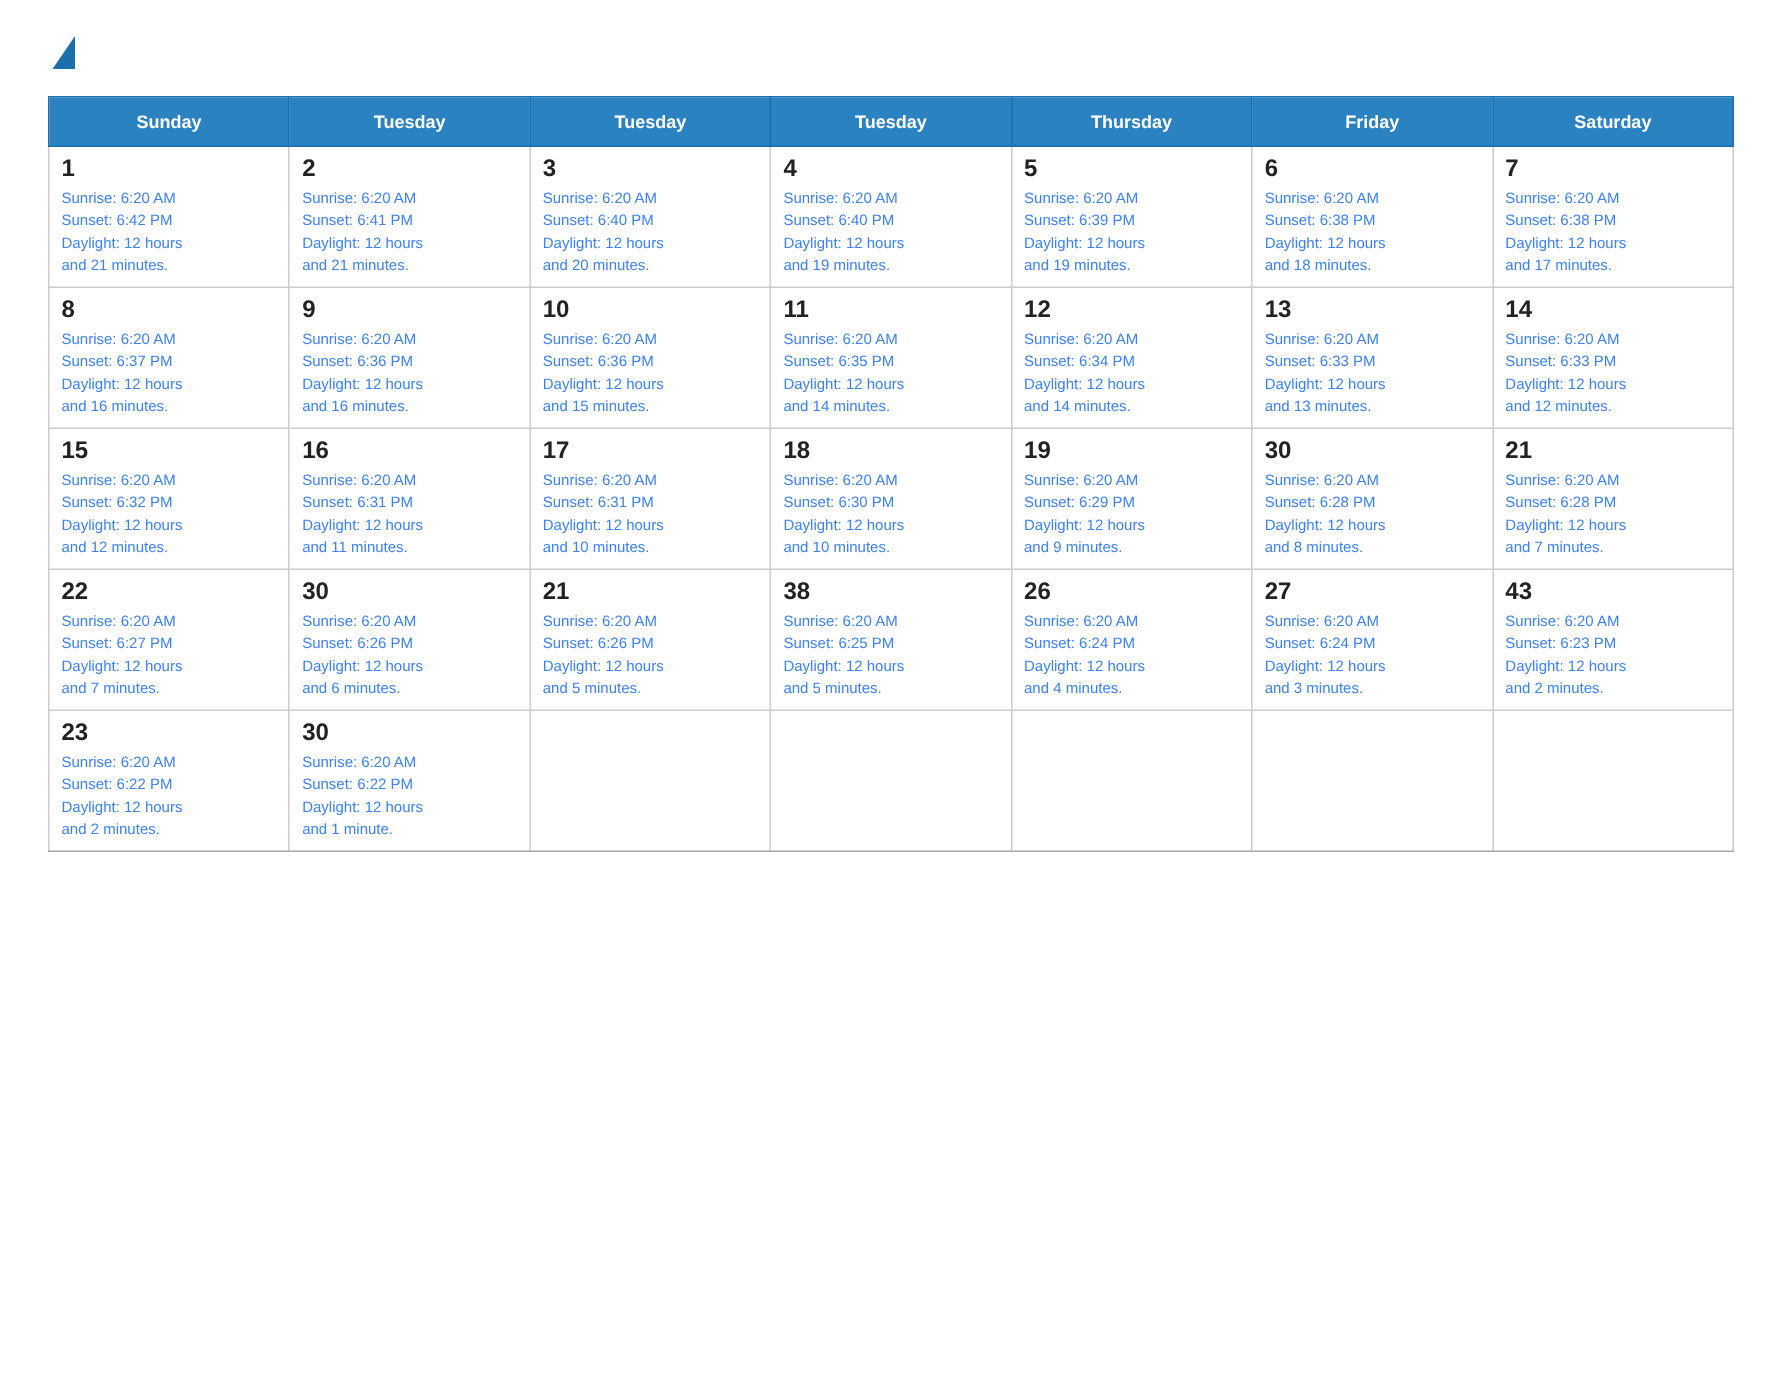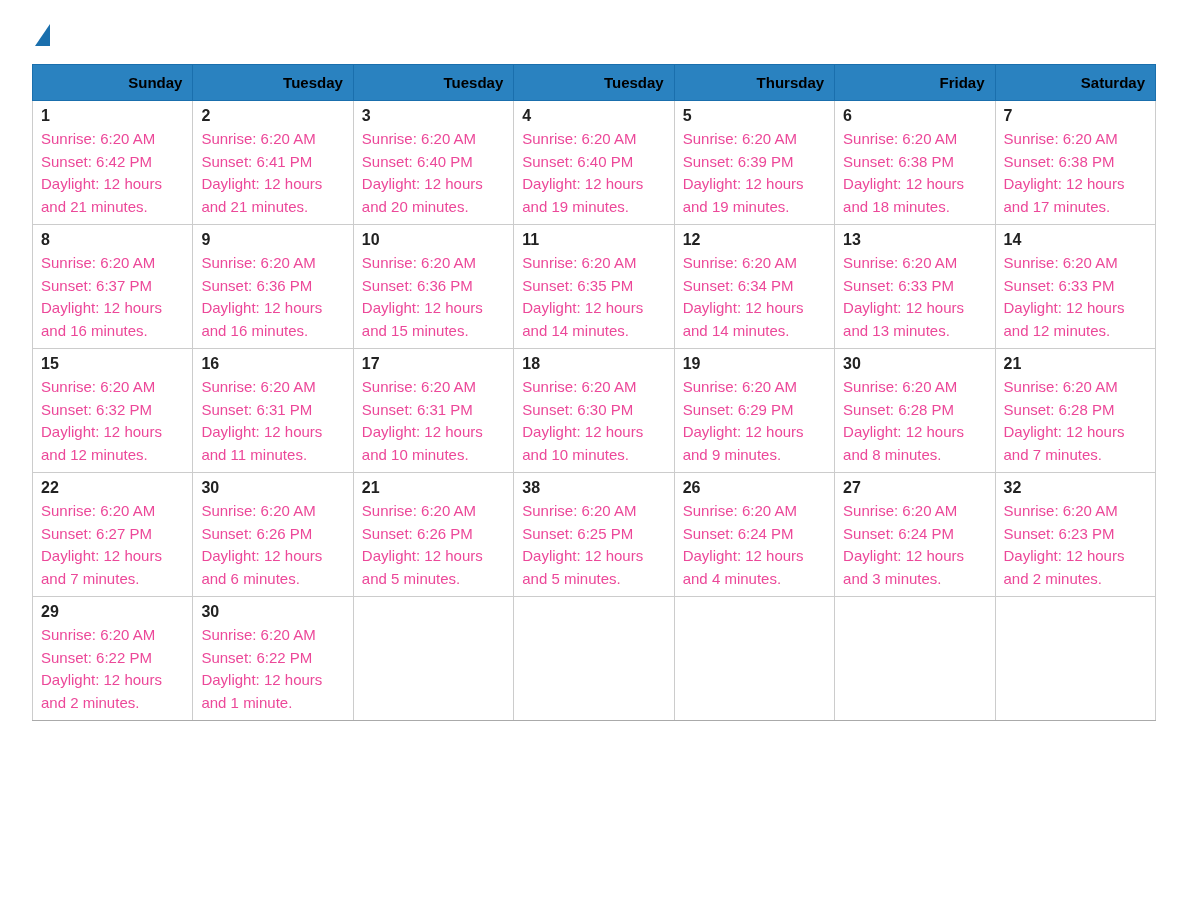--- a/index.html
+++ b/index.html
@@ -55,25 +55,25 @@
       color: #444;
       margin-top: 4px;
     }
     .calendar {
       width: 100%;
       border-collapse: collapse;
       border: 1px solid #aaa;
     }
     .calendar th {
       background-color: #2a82c0;
-      color: #000000;
-      font-size: 15px;
+      color: #ffffff;
+      font-size: 12px;
       font-weight: bold;
       padding: 9px 10px;
-      text-align: right;
+      text-align: center;
       border: 1px solid #1a6fad;
     }
     .calendar td {
       vertical-align: top;
       padding: 6px 8px;
       border: 1px solid #ccc;
       width: 14.28%;
       min-height: 100px;
       font-size: 13px;
       color: #222;
@@ -82,23 +82,23 @@
     .calendar tr:last-child td {
       border-bottom: 1px solid #aaa;
     }
     .day-num {
       font-size: 16px;
       font-weight: bold;
       display: block;
       margin-bottom: 3px;
     }
     .day-info {
-      font-size: 15px;
+      font-size: 10px;
       line-height: 1.5;
-      color: #ec4899;
+      color: #3b82f6;
     }
     .empty-cell {
       background: #fff;
     }
     
     .logo-icon {
       display: inline-flex;
       flex-direction: column;
       align-items: flex-end;
       margin-left: 3px;
@@ -255,27 +255,27 @@
         </td>
         <td>
           <span class="day-num">26</span>
           <div class="day-info">Sunrise: 6:20 AM<br>Sunset: 6:24 PM<br>Daylight: 12 hours<br>and 4 minutes.</div>
         </td>
         <td>
           <span class="day-num">27</span>
           <div class="day-info">Sunrise: 6:20 AM<br>Sunset: 6:24 PM<br>Daylight: 12 hours<br>and 3 minutes.</div>
         </td>
         <td>
-          <span class="day-num">32</span>
+          <span class="day-num">43</span>
           <div class="day-info">Sunrise: 6:20 AM<br>Sunset: 6:23 PM<br>Daylight: 12 hours<br>and 2 minutes.</div>
         </td>
       </tr>
       <tr>
         <td>
-          <span class="day-num">29</span>
+          <span class="day-num">23</span>
           <div class="day-info">Sunrise: 6:20 AM<br>Sunset: 6:22 PM<br>Daylight: 12 hours<br>and 2 minutes.</div>
         </td>
         <td>
           <span class="day-num">30</span>
           <div class="day-info">Sunrise: 6:20 AM<br>Sunset: 6:22 PM<br>Daylight: 12 hours<br>and 1 minute.</div>
         </td>
         <td class="empty-cell"></td>
         <td class="empty-cell"></td>
         <td class="empty-cell"></td>
         <td class="empty-cell"></td>

